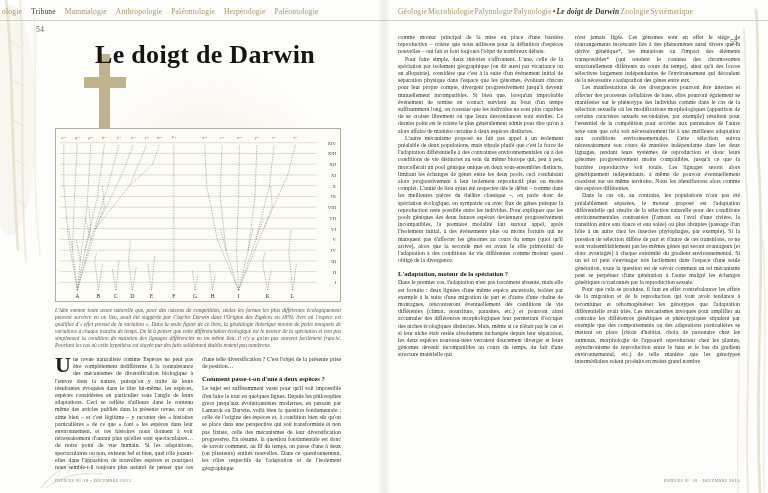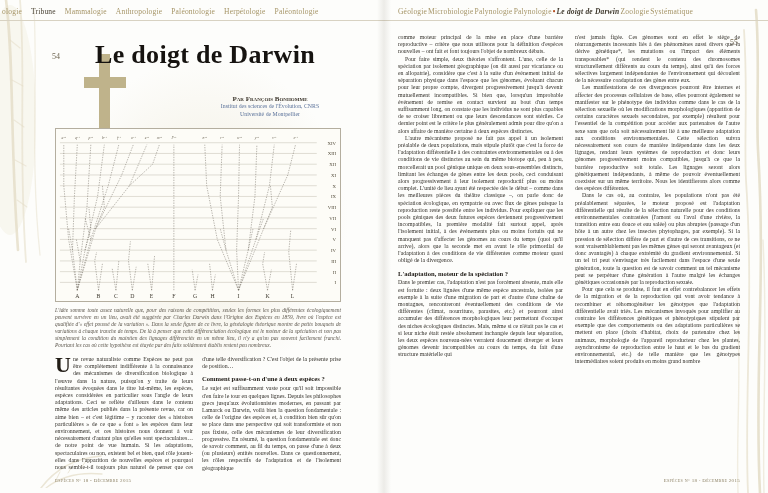--- a/index.html
+++ b/index.html
@@ -21,21 +21,21 @@
   }
   
   .header-rule { position:absolute; top:20px; left:0; width:768px; border-top:1px solid #d8d2c2; z-index:1; }
   .header { position:absolute; top:7px; display:flex; gap:9px; font-size:7.5px; color:#a59466; white-space:nowrap; z-index:1; letter-spacing:.2px; }
   .header-left { left:2px; }
   .header-right { left:398px; gap:1px; }
   .hdr-active { color:#453e30; font-weight:normal; }
   .hdr-article { color:#3d372b; font-style:italic; font-weight:bold; }
   .hdr-bullet { color:#b54a1e; font-weight:bold; }
   .pagenum { position:absolute; top:25px; font-size:8px; color:#6f6652; z-index:1; }
-  .pagenum-left { left:52px;margin-top:27px; }
+  .pagenum-left { left:36px; }
   .pagenum-right { right:30px;margin-top:13px; }
   
   .article-title {
     position:absolute; left:95px; top:40px; width:220px; text-align:center; z-index:1;
     font-size:26px; font-weight:bold; color:#161310; letter-spacing:.3px;
   }
   .cross { position:absolute; left:84px; top:54px; width:42px; height:84px; z-index:1; opacity:.88; }
   .cross .vbar { position:absolute; left:15px; top:0; width:11px; height:84px; background:#b7a97c; }
   .cross .hbar { position:absolute; left:0; top:23px; width:42px; height:11px; background:#b7a97c; }
   .byline-block { position:absolute; left:200px; top:95px; width:140px; text-align:center; z-index:1; }
@@ -123,25 +123,20 @@
   </div>
   <div class="header-rule"></div>
   <div class="pagenum pagenum-left">54</div>
   <div class="pagenum pagenum-right">55</div>
 
   <div class="cross">
     <div class="vbar"></div>
       <div class="hbar"></div>
   </div>
   <h1 class="article-title">Le doigt de Darwin</h1>
-  <div class="byline-block">
-    <div class="byline">Par François Bonhomme</div>
-    <div class="affil">Institut des sciences de l'Évolution, CNRS</div>
-    <div class="affil">Université de Montpellier</div>
-  </div>
 
   <div class="figure-box">
     <svg viewBox="0 0 290 172" preserveAspectRatio="none">
       <g stroke="#b9b4a6" stroke-width="0.45">
         <line x1="2" y1="12" x2="268" y2="12"></line>
           <line x1="2" y1="23" x2="268" y2="23"></line>
         <line x1="2" y1="34" x2="268" y2="34"></line>
           <line x1="2" y1="45" x2="268" y2="45"></line>
         <line x1="2" y1="56" x2="268" y2="56"></line>
           <line x1="2" y1="67" x2="268" y2="67"></line>

